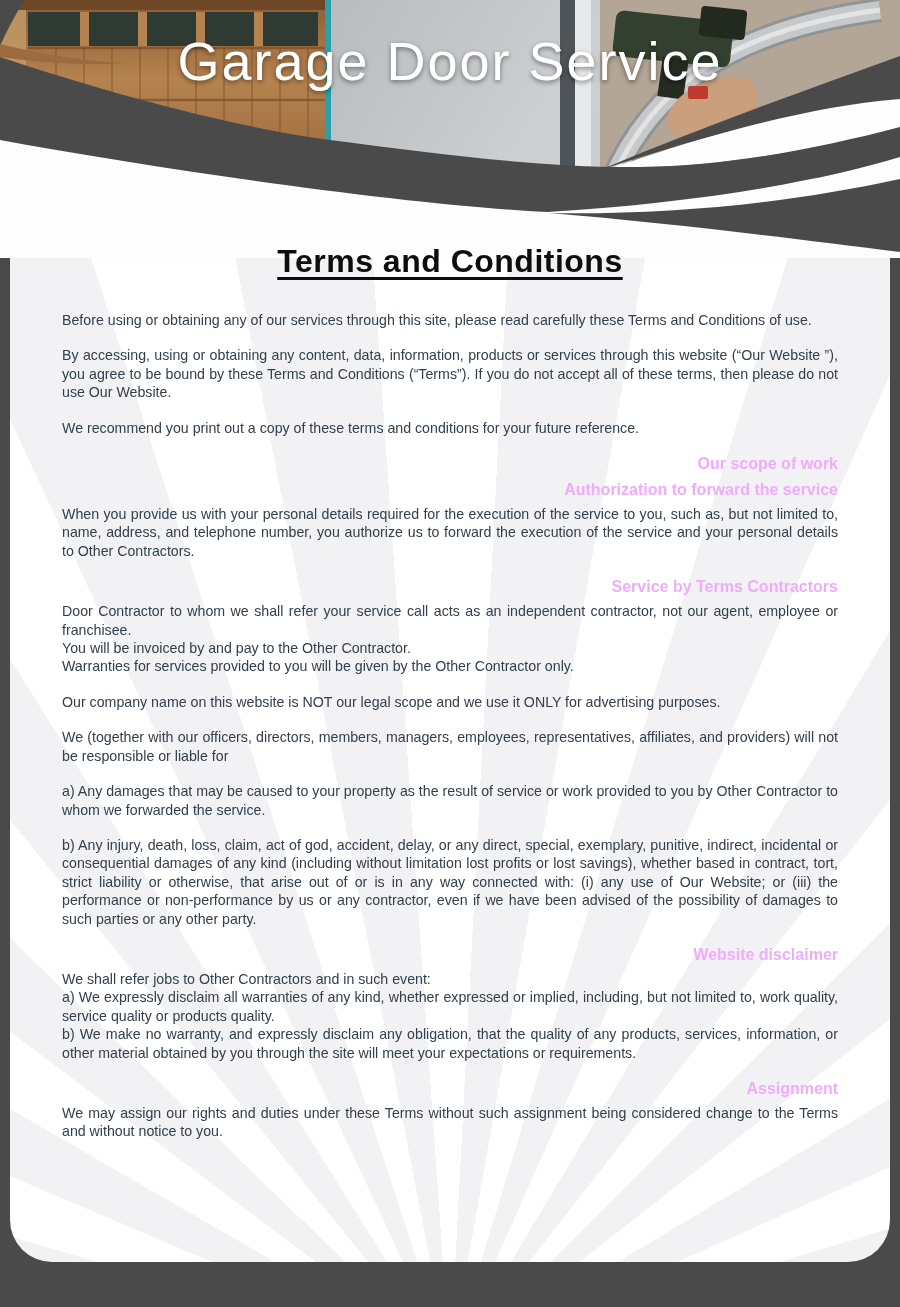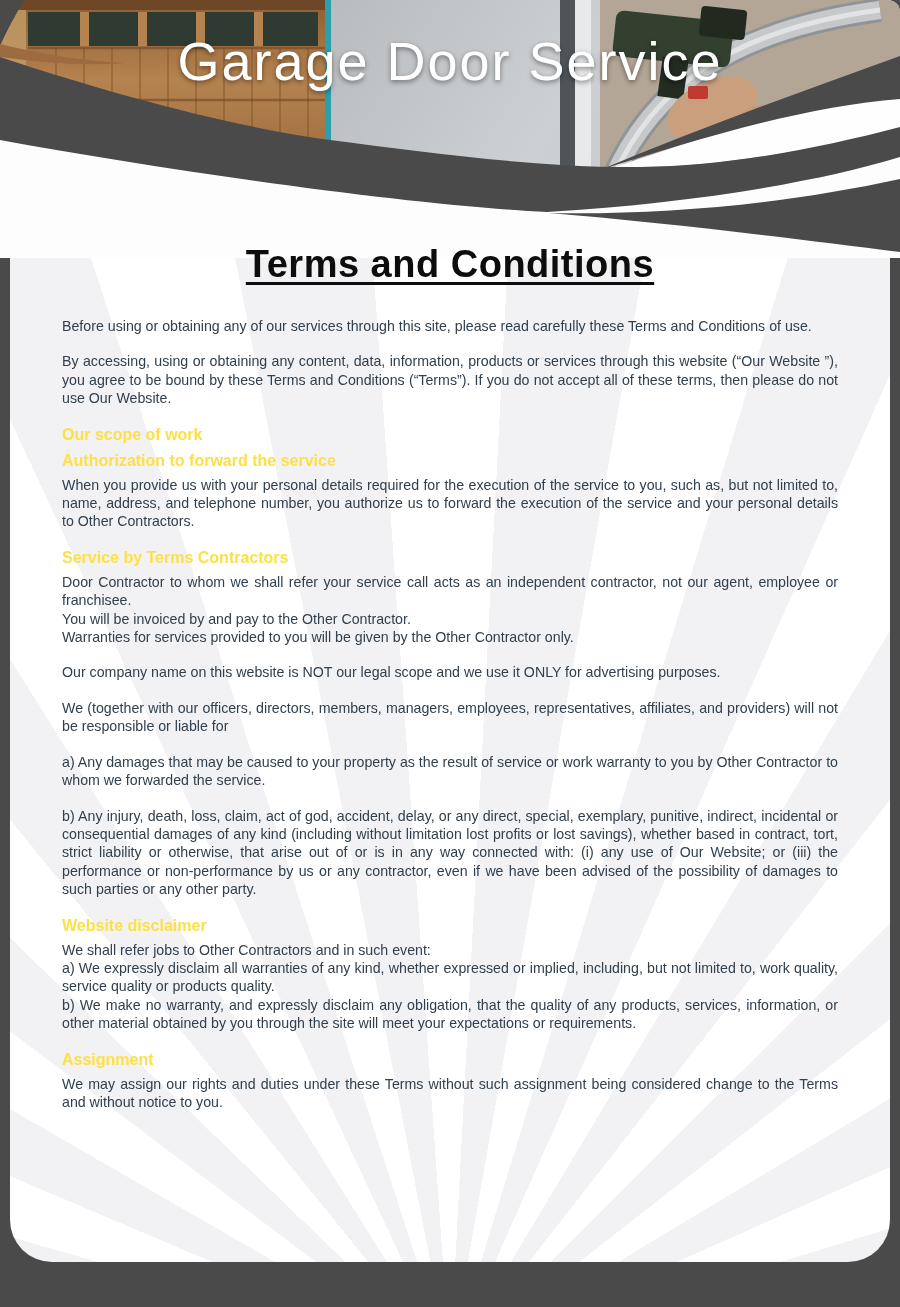--- a/index.html
+++ b/index.html
@@ -3,21 +3,21 @@
 <meta charset="utf-8">
 <style>
   * { margin:0; padding:0; box-sizing:border-box; }
   html,body { width:900px; }
   body {
     font-family: "Liberation Sans", "DejaVu Sans", sans-serif;
     background:#4a4a4b;
   }
   .page {
     position:relative; width:900px; height:1307px;
-    background:#4a4a4b; overflow:hidden;border-radius:12px;
+    background:#4a4a4b; overflow:hidden;
   }
   
   .card {
     position:absolute; left:10px; right:10px; top:0; bottom:45px;
     background-color:#ffffff;
     background-image:repeating-conic-gradient(from 244deg at 50% 108%,
       #ffffff 0deg 7deg, #f2f2f4 7deg 14deg);
     border-radius:0 0 42px 42px;
     overflow:hidden;
     z-index:1;
@@ -31,33 +31,34 @@
     text-align:center; z-index:3;
     font-size:54px; font-weight:normal; letter-spacing:2px;
     color:#ffffff; text-shadow:0 2px 5px rgba(0,0,0,0.45);
     pointer-events:none;
   }
   .content-wrap {
     position:absolute; left:10px; right:10px; top:0;
     z-index:4; padding:243px 52px 0 52px;
   }
   h1.page-title {
-    text-align:center; font-size:38px; letter-spacing:0.5px;
+    text-align:center; font-size:32px; letter-spacing:0.5px;
     color:#0d0d0d; font-weight:bold;
     text-decoration:underline; text-decoration-thickness:2.5px; text-underline-offset:5px;
     margin:0 0 31px 0;
   }
   .content p {
     font-size:14.2px; line-height:18.4px; color:#32404d;
     text-align:justify; white-space:pre-line;
     margin:0 0 17px 0;
   }
   .content h2 {
-    font-size:16px; line-height:19px; color:#fde047; font-weight:bold;
+    font-size:16px; line-height:19px; color:#f0abfc; font-weight:bold;
     margin:7px 0 6px 0;
+    text-align:right;
   }
   .footer-bar {
     position:absolute; left:0; right:0; bottom:0; height:45px;
     background:#4a4a4b; z-index:0;
   }
 </style>
 </head>
 <body>
 
 <div class="page">
@@ -149,30 +150,31 @@
              C 790,238 660,222 549,213 Z" fill="#4a4a4b"></path>
   </svg>
 
   <div class="site-title">Garage Door Service</div>
 
   <div class="content-wrap">
     <h1 class="page-title">Terms and Conditions</h1>
     <div class="content" id="content">
         <p>Before using or obtaining any of our services through this site, please read carefully these Terms and Conditions of use.</p>
         <p>By accessing, using or obtaining any content, data, information, products or services through this website (“Our Website ”), you agree to be bound by these Terms and Conditions (“Terms”). If you do not accept all of these terms, then please do not use Our Website.</p>
+        <p>We recommend you print out a copy of these terms and conditions for your future reference.</p>
         <h2>Our scope of work</h2>
         <h2>Authorization to forward the service</h2>
         <p>When you provide us with your personal details required for the execution of the service to you, such as, but not limited to, name, address, and telephone number, you authorize us to forward the execution of the service and your personal details to Other Contractors.</p>
         <h2>Service by Terms Contractors</h2>
         <p>Door Contractor to whom we shall refer your service call acts as an independent contractor, not our agent, employee or franchisee.
 You will be invoiced by and pay to the Other Contractor.
 Warranties for services provided to you will be given by the Other Contractor only.</p>
         <p>Our company name on this website is NOT our legal scope and we use it ONLY for advertising purposes.</p>
         <p>We (together with our officers, directors, members, managers, employees, representatives, affiliates, and providers) will not be responsible or liable for</p>
-        <p>a) Any damages that may be caused to your property as the result of service or work warranty to you by Other Contractor to whom we forwarded the service.</p>
+        <p>a) Any damages that may be caused to your property as the result of service or work provided to you by Other Contractor to whom we forwarded the service.</p>
         <p>b) Any injury, death, loss, claim, act of god, accident, delay, or any direct, special, exemplary, punitive, indirect, incidental or consequential damages of any kind (including without limitation lost profits or lost savings), whether based in contract, tort, strict liability or otherwise, that arise out of or is in any way connected with: (i) any use of Our Website; or (iii) the performance or non-performance by us or any contractor, even if we have been advised of the possibility of damages to such parties or any other party.</p>
         <h2>Website disclaimer</h2>
         <p>We shall refer jobs to Other Contractors and in such event:
 a) We expressly disclaim all warranties of any kind, whether expressed or implied, including, but not limited to, work quality, service quality or products quality.
 b) We make no warranty, and expressly disclaim any obligation, that the quality of any products, services, information, or other material obtained by you through the site will meet your expectations or requirements.</p>
         <h2>Assignment</h2>
         <p>We may assign our rights and duties under these Terms without such assignment being considered change to the Terms and without notice to you.</p>
       </div>
   </div>
 

